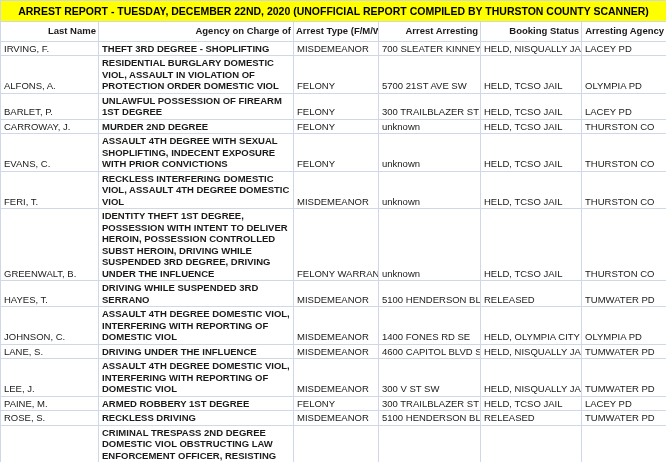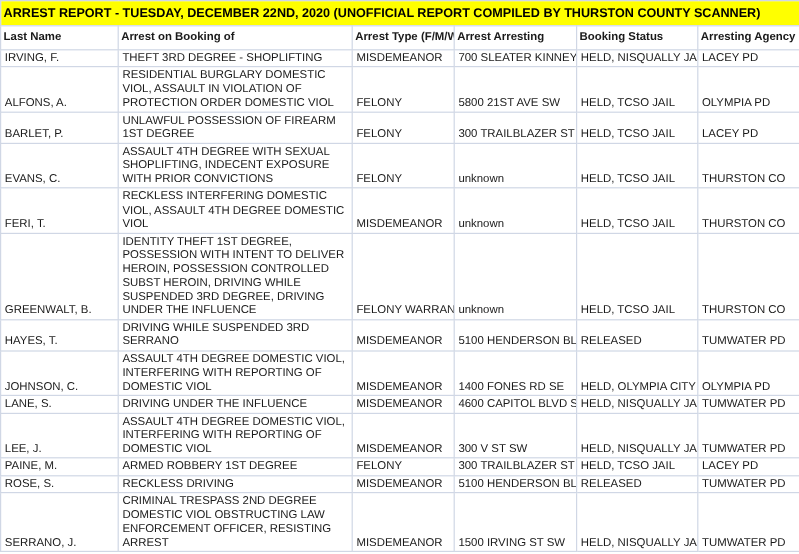--- a/index.html
+++ b/index.html
@@ -18,47 +18,48 @@
   td, th {
     border: 1px solid #d0d7e5;
     font-size: 9.5px;
     line-height: 11.5px;
     vertical-align: bottom;
     padding: 1px 3px 1px 3px;
     color: #1a1a1a;
   }
   tr.title-row td {
     background: #ffff00;
-    text-align: left;
+    text-align: center;
     font-weight: bold;
     font-size: 10.5px;
     line-height: 12px;
     color: #000000;
     padding: 4px 2px 4px 2px;
     vertical-align: middle;
     white-space: nowrap;
     overflow: hidden;
   }
   tr.head-row th {
     font-weight: bold;
-    text-align: left;
+    text-align: right;
     vertical-align: middle;
     padding: 3px 2px 4px 2px;
     font-size: 9.5px;
     white-space: nowrap;
     overflow: hidden;
     background: #ffffff;
   }
   td.c-name, td.c-type, td.c-loc, td.c-book, td.c-agency {
     white-space: nowrap;
     overflow: hidden;
   }
   td.c-charge {
     white-space: normal;
     overflow: hidden;
+    font-weight: bold;
   }
 </style>
 </head>
 <body>
 
 <div class="sheet">
   <table>
     <colgroup>
       <col style="width:98px">
       <col style="width:195px">
@@ -66,50 +67,58 @@
       <col style="width:102px">
       <col style="width:101px">
       <col style="width:85px">
     </colgroup>
     <tbody>
       <tr class="title-row">
         <td colspan="6">ARREST REPORT - TUESDAY, DECEMBER 22ND, 2020 (UNOFFICIAL REPORT COMPILED BY THURSTON COUNTY SCANNER)</td>
       </tr>
       <tr class="head-row">
         <th>Last Name</th>
-        <th>Arrest on Booking of</th>
+        <th>Agency on Charge of</th>
         <th>Arrest Type (F/M/W)</th>
         <th>Arrest Arresting</th>
         <th>Booking Status</th>
         <th>Arresting Agency</th>
       </tr>
 
       <tr>
           <td class="c-name">IRVING, F.</td>
           <td class="c-charge">THEFT 3RD DEGREE - SHOPLIFTING</td>
           <td class="c-type">MISDEMEANOR</td>
           <td class="c-loc">700 SLEATER KINNEY RD</td>
           <td class="c-book">HELD, NISQUALLY JAIL</td>
           <td class="c-agency">LACEY PD</td>
         </tr>
         <tr>
           <td class="c-name">ALFONS, A.</td>
           <td class="c-charge">RESIDENTIAL BURGLARY DOMESTIC VIOL, ASSAULT IN VIOLATION OF PROTECTION ORDER DOMESTIC VIOL</td>
           <td class="c-type">FELONY</td>
-          <td class="c-loc">5800 21ST AVE SW</td>
+          <td class="c-loc">5700 21ST AVE SW</td>
           <td class="c-book">HELD, TCSO JAIL</td>
           <td class="c-agency">OLYMPIA PD</td>
         </tr>
         <tr>
           <td class="c-name">BARLET, P.</td>
           <td class="c-charge">UNLAWFUL POSSESSION OF FIREARM 1ST DEGREE</td>
           <td class="c-type">FELONY</td>
           <td class="c-loc">300 TRAILBLAZER ST SE</td>
           <td class="c-book">HELD, TCSO JAIL</td>
           <td class="c-agency">LACEY PD</td>
+        </tr>
+        <tr>
+          <td class="c-name">CARROWAY, J.</td>
+          <td class="c-charge">MURDER 2ND DEGREE</td>
+          <td class="c-type">FELONY</td>
+          <td class="c-loc">unknown</td>
+          <td class="c-book">HELD, TCSO JAIL</td>
+          <td class="c-agency">THURSTON CO</td>
         </tr>
         <tr>
           <td class="c-name">EVANS, C.</td>
           <td class="c-charge">ASSAULT 4TH DEGREE WITH SEXUAL SHOPLIFTING, INDECENT EXPOSURE WITH PRIOR CONVICTIONS</td>
           <td class="c-type">FELONY</td>
           <td class="c-loc">unknown</td>
           <td class="c-book">HELD, TCSO JAIL</td>
           <td class="c-agency">THURSTON CO</td>
         </tr>
         <tr>

